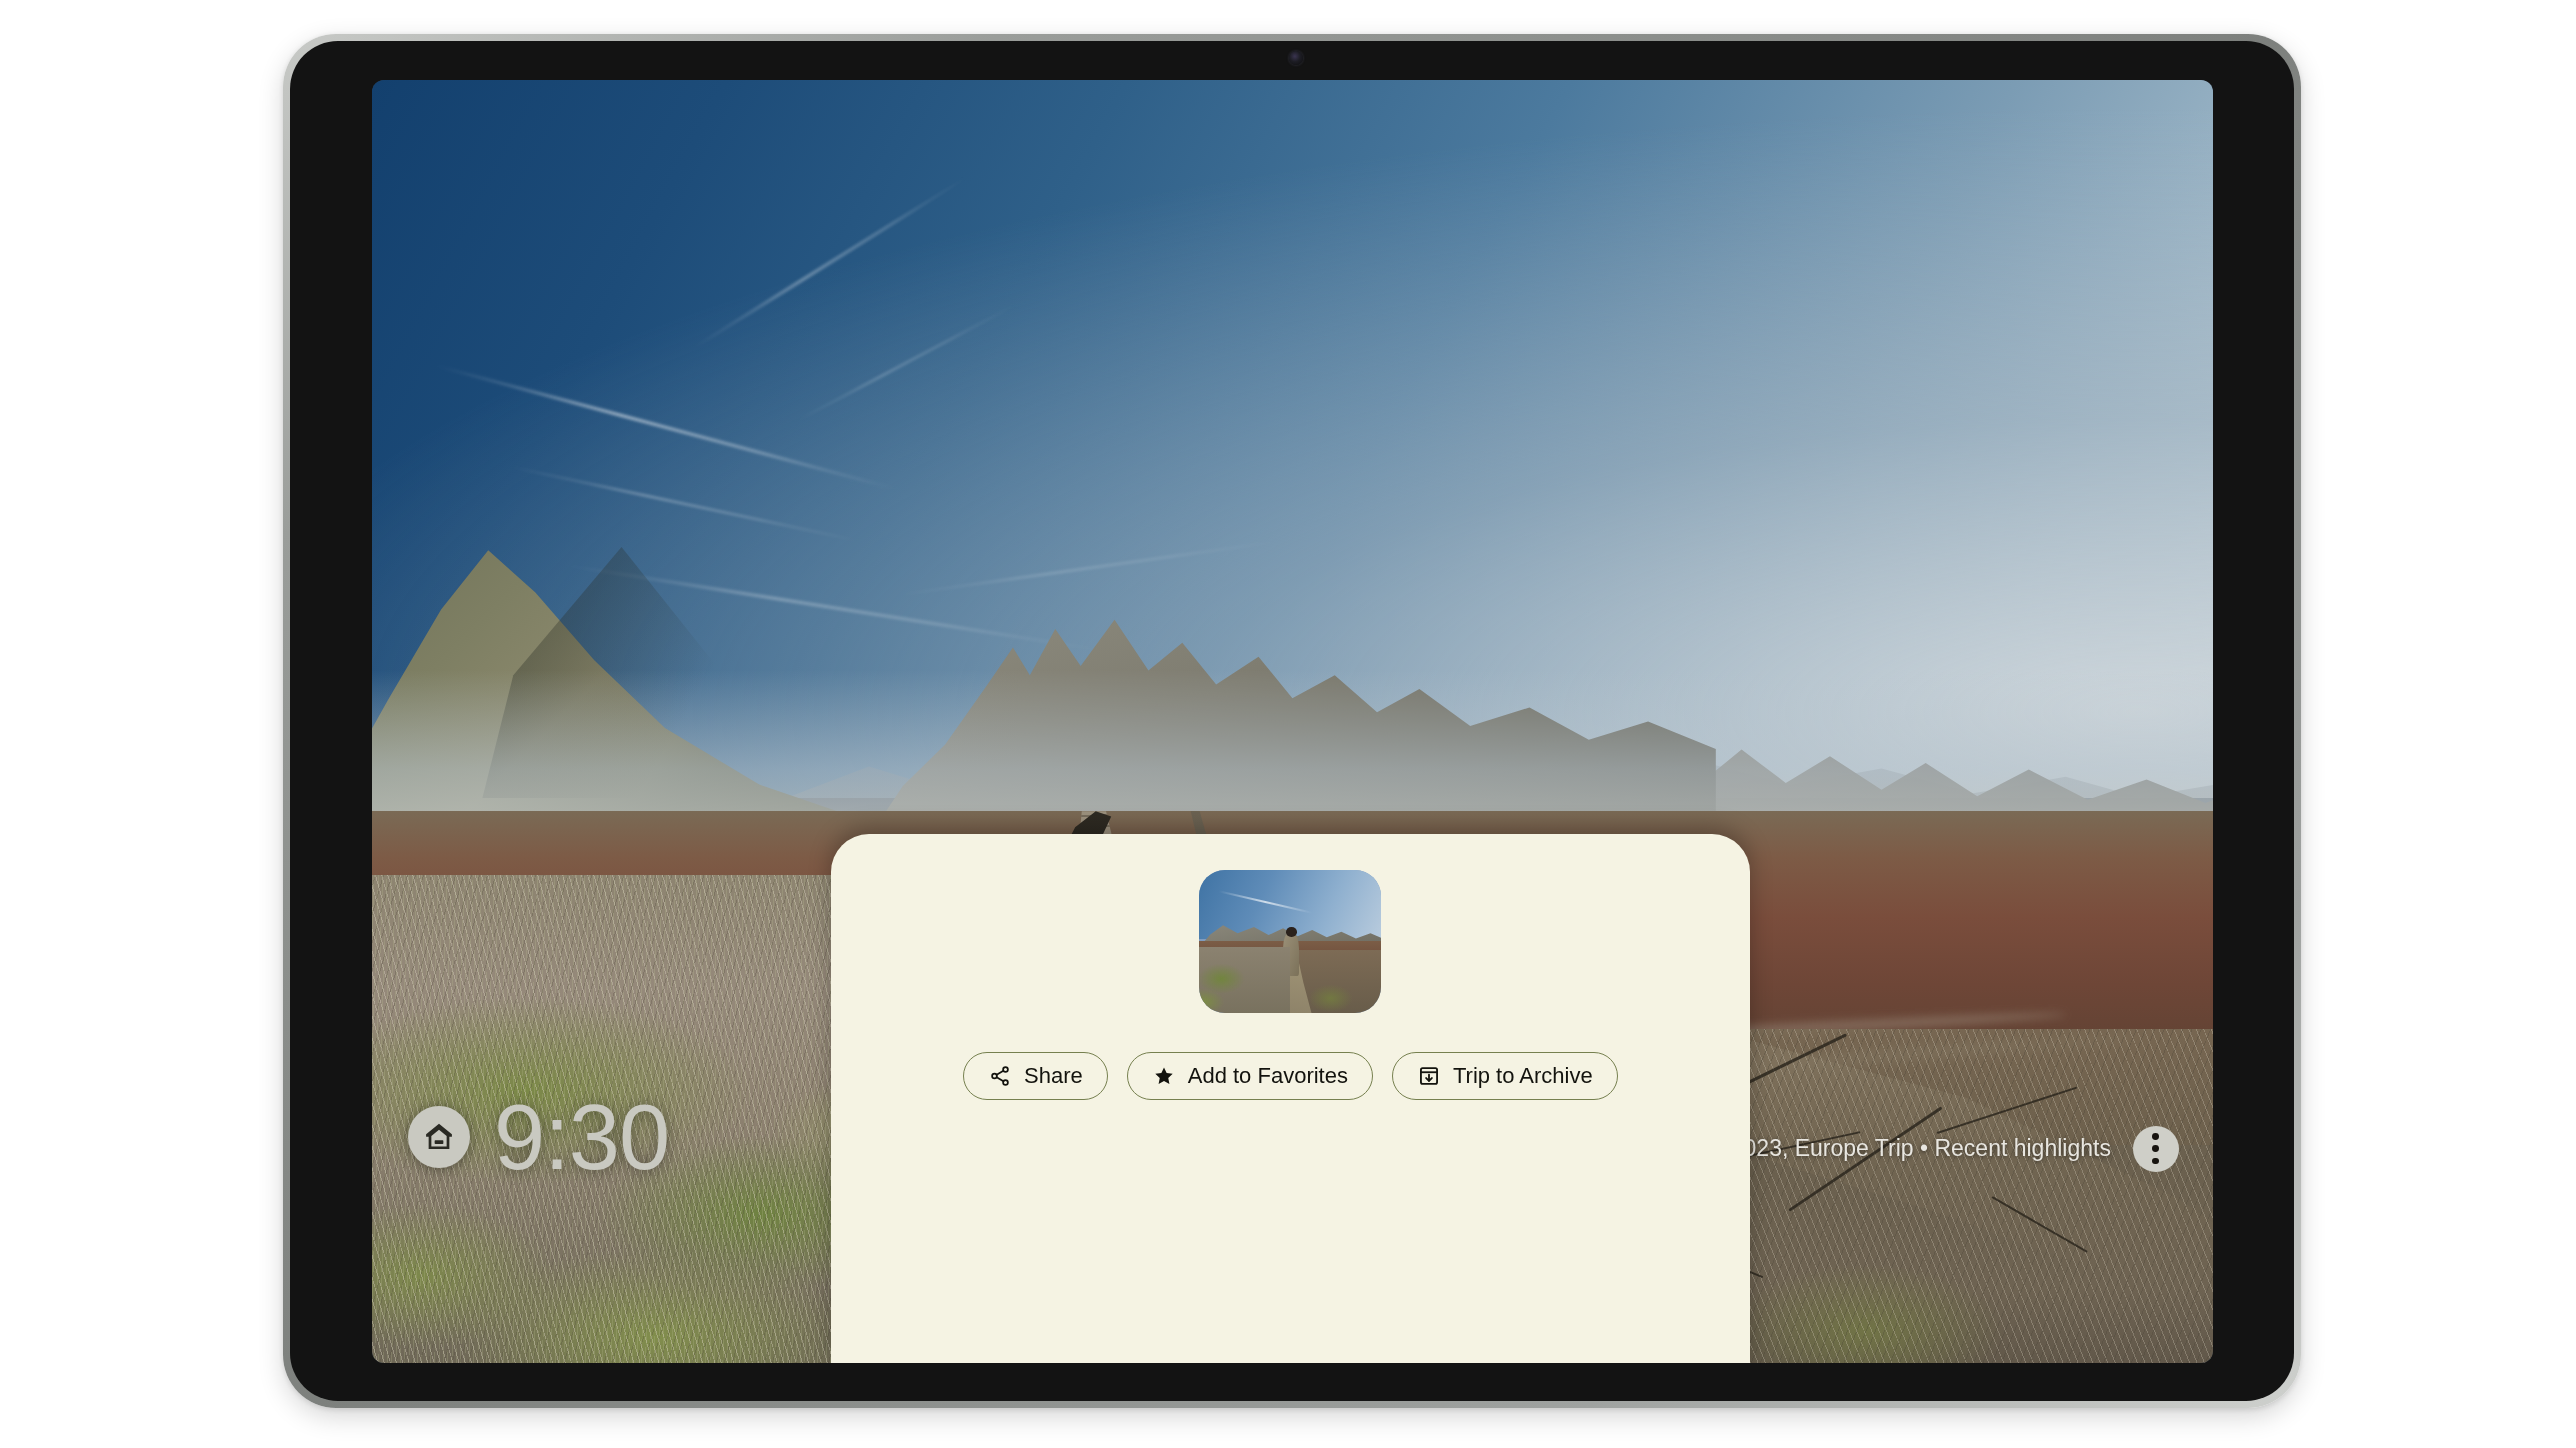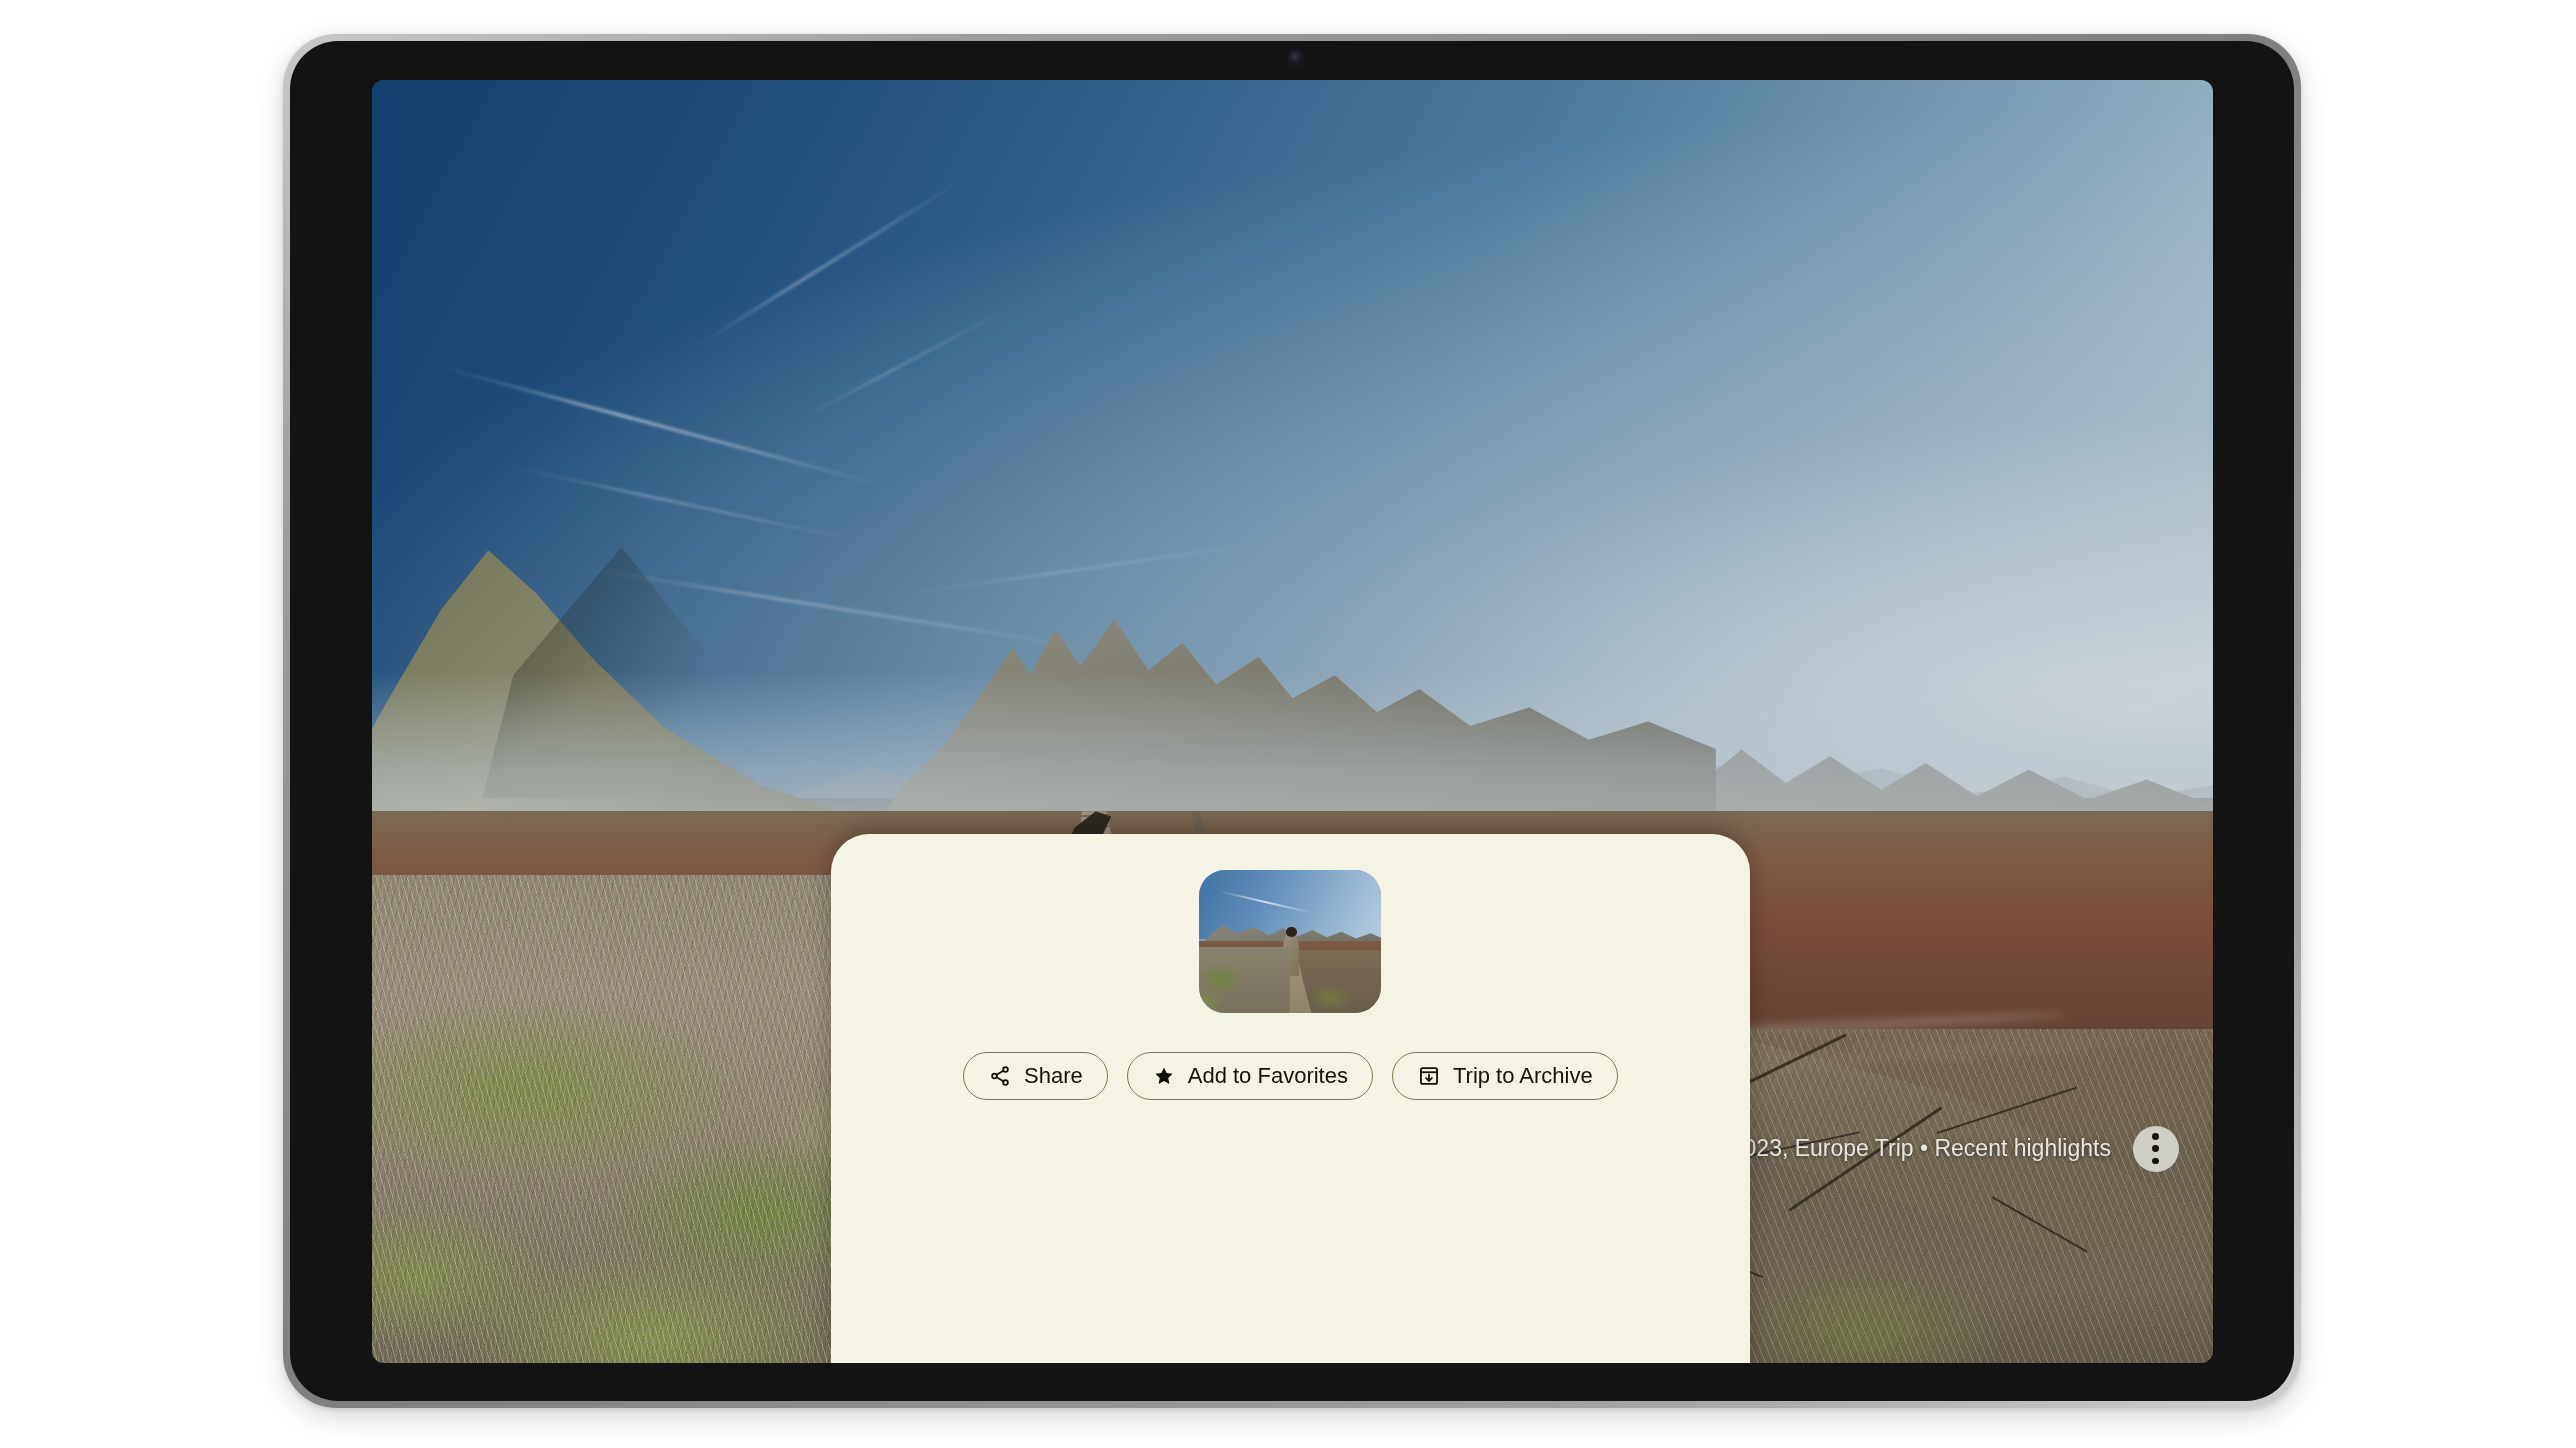--- a/index.html
+++ b/index.html
@@ -568,20 +568,30 @@
           </div>
 
           <div class="branch" style="left:72%; top:80%; width:9%;  height:2.6px; transform: rotate(-26deg);"></div>
           <div class="branch" style="left:74%; top:84%; width:7%;  height:1.7px; transform: rotate(-12deg);"></div>
           <div class="branch" style="left:77%; top:88%; width:10%; height:2.6px; transform: rotate(-34deg);"></div>
           <div class="branch" style="left:70%; top:90%; width:6%;  height:1.7px; transform: rotate(22deg);"></div>
           <div class="branch" style="left:85%; top:82%; width:8%;  height:1.7px; transform: rotate(-18deg);"></div>
           <div class="branch" style="left:88%; top:87%; width:6%;  height:1.7px; transform: rotate(30deg);"></div>
         </div>
 
+        <div id="clock-group">
+          <div id="home-badge">
+            <svg viewBox="0 0 24 24" aria-hidden="true">
+              <path d="M12 3.2 3.4 10.2v1.6h1.7V20h13.8v-8.2h1.7v-1.6L12 3.2z
+                       M6.9 11.3 12 7.1l5.1 4.2V18.3H6.9V11.3z" fill="#2a2a24"></path>
+              <rect x="9.1" y="14.1" width="5.8" height="2.6" rx="0.5" fill="#2a2a24"></rect>
+            </svg>
+          </div>
+          <div id="clock-time">9:30</div>
+        </div>
 
         <div id="caption-row">
           <div id="caption-text">22, 2023, Europe Trip • Recent highlights</div>
           <div id="overflow-button">
             <span class="dot"></span>
             <span class="dot"></span>
             <span class="dot"></span>
           </div>
         </div>
 

